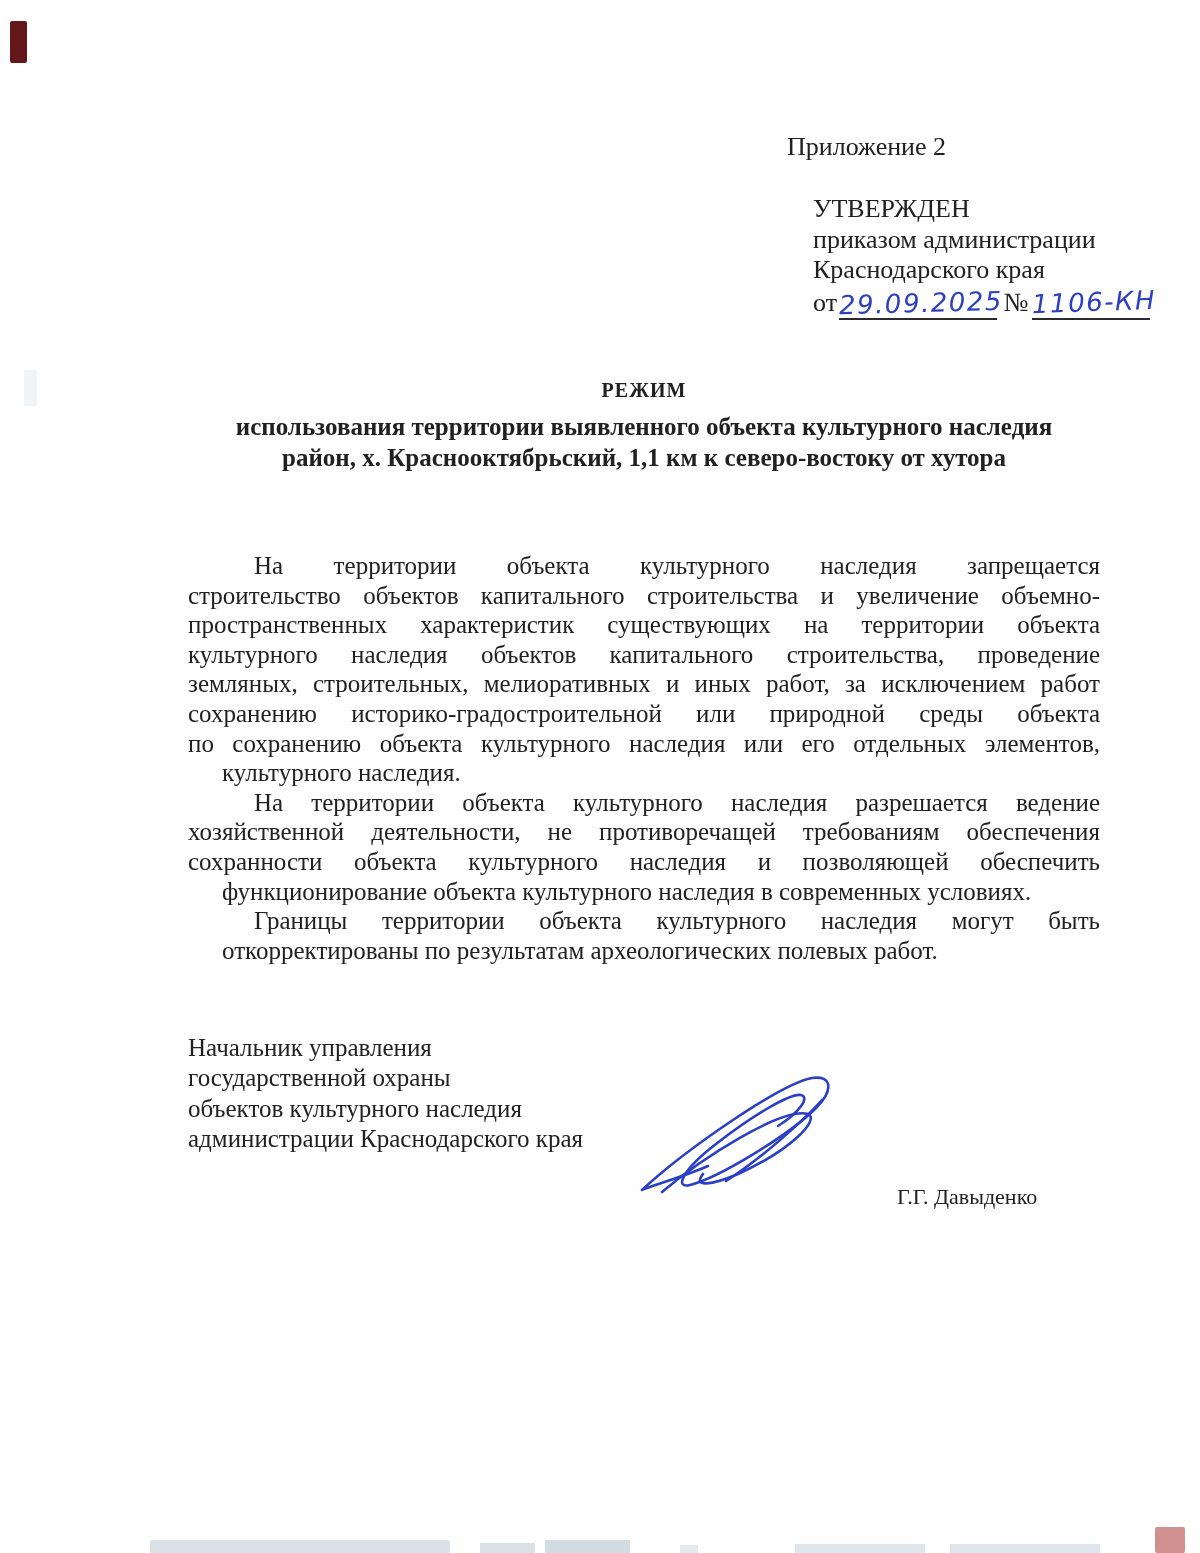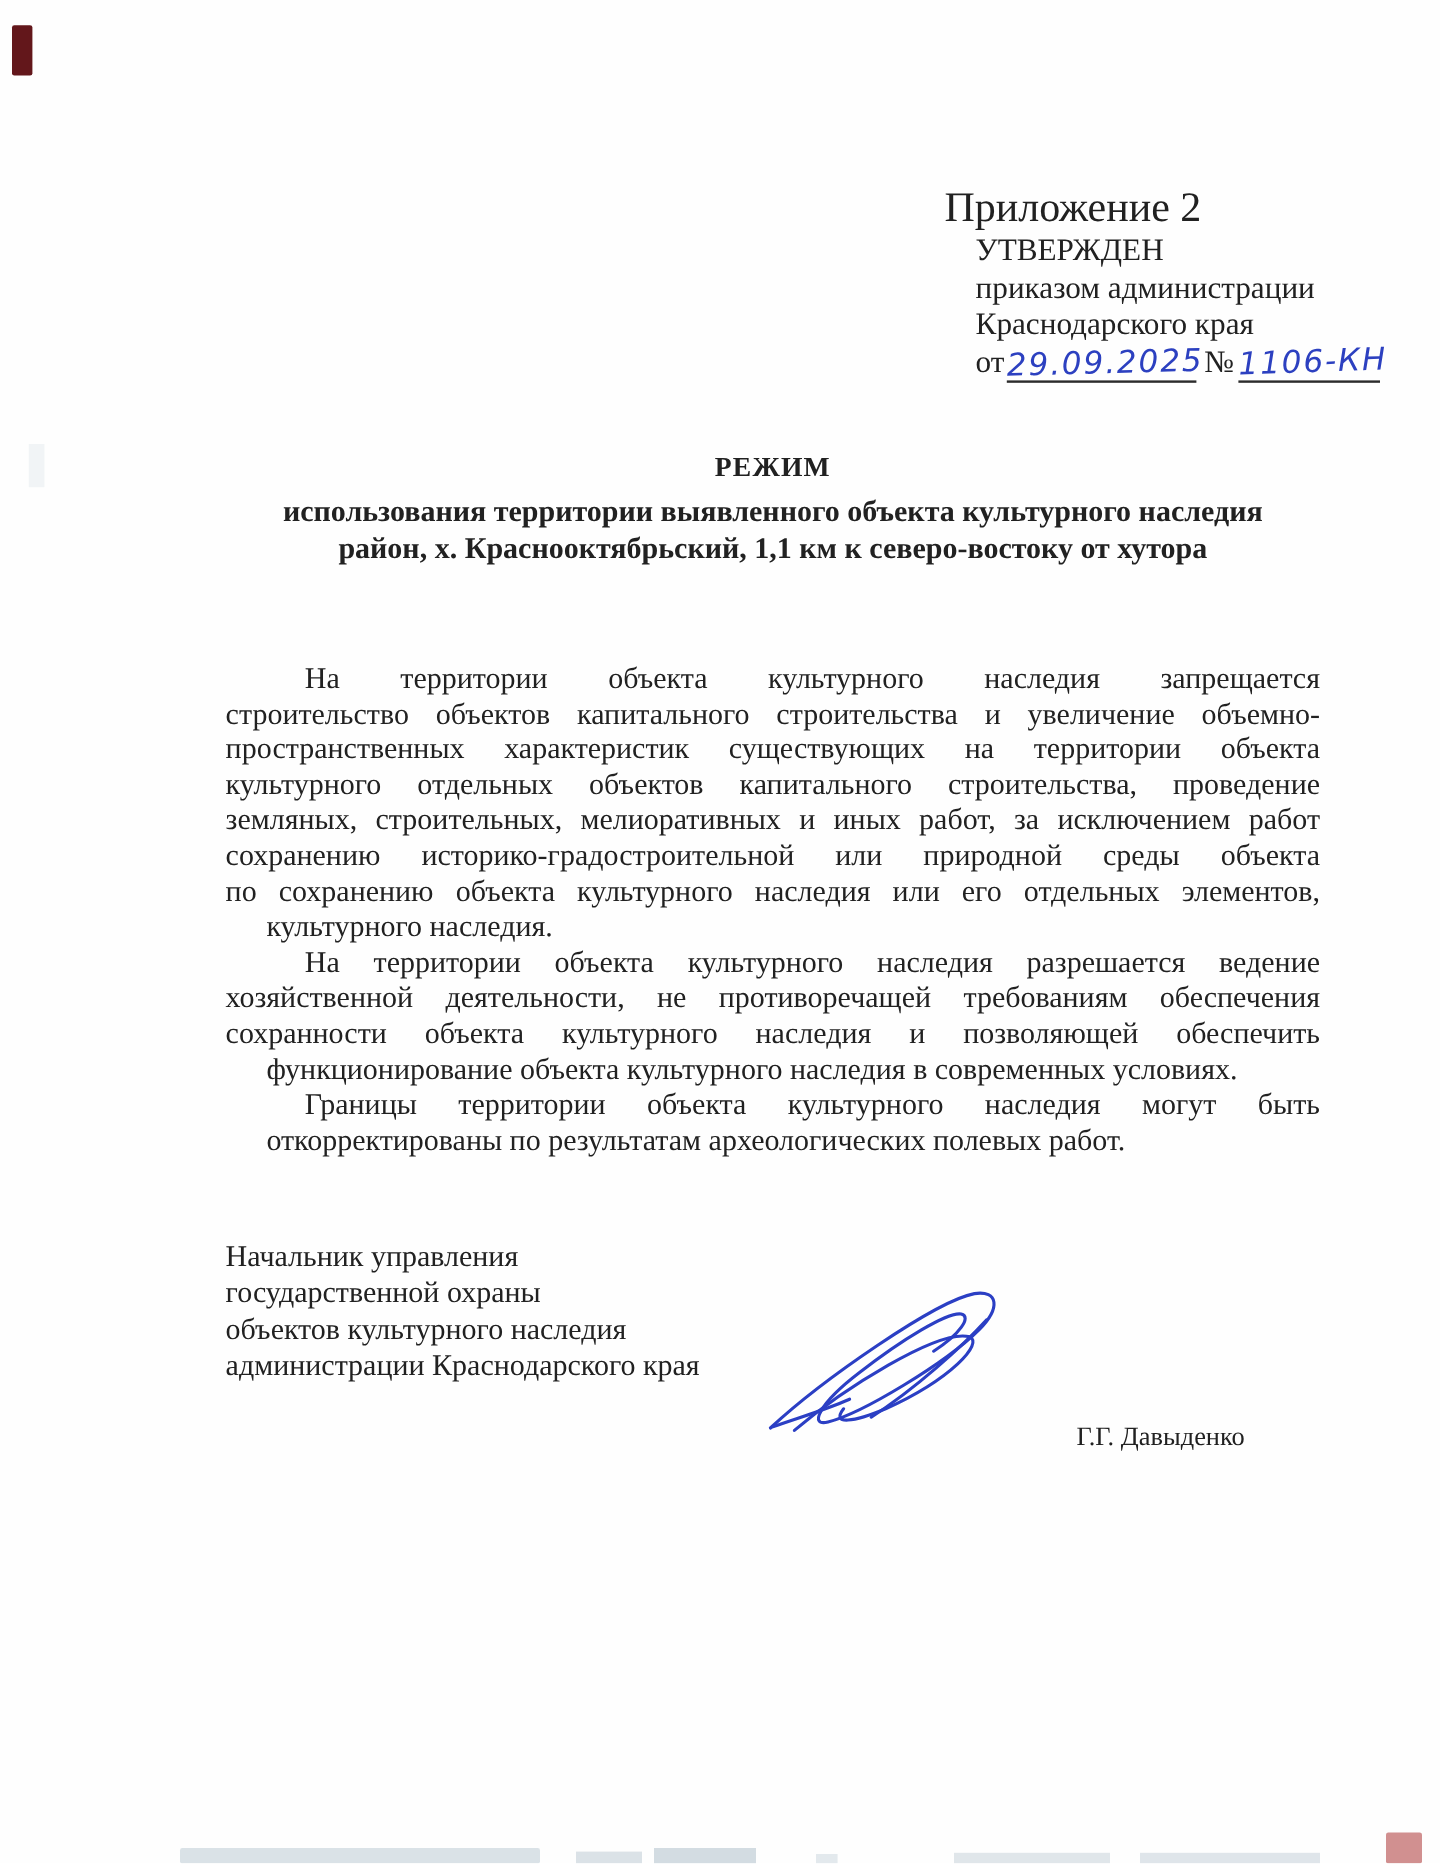--- a/index.html
+++ b/index.html
@@ -2,36 +2,36 @@
 <html lang="ru"><head>
 <meta charset="utf-8">
 <style>
   html,body { margin:0; padding:0; background:#ffffff; }
   .page {
     position:relative; width:1200px; height:1553px; overflow:hidden;
     background:#fefefe; color:#212121;
     font-family:"Liberation Serif", serif;
   }
   
-  .appendix { position:absolute; left:787px; top:132px; font-size:35px; line-height:30px;margin-top:26px; }
+  .appendix { position:absolute; left:787px; top:132px; font-size:26px; line-height:30px; }
   .approval { position:absolute; left:789px; top:194px; font-size:26px; line-height:30.5px;margin-left:24px; }
   .order-line { white-space:nowrap; margin-top:1px; }
   .uline { display:inline-block; border-bottom:2px solid #2b2b2b; text-align:center; }
   .uline.date { width:158px; margin-left:2px; }
   .uline.num  { width:118px; margin-left:4px; }
   .hand {
     font-family:"DejaVu Sans", sans-serif; font-style:italic;
     color:#2c40c0; font-size:26px; letter-spacing:1.5px;
     display:inline-block; transform:rotate(-1.5deg) translateY(1px);
     white-space:nowrap;
   }
   .uline.num .hand { transform:rotate(-2deg); }
   
   .title-block { position:absolute; left:188px; top:374px; width:912px; text-align:center; font-weight:bold; }
-  .title-main  { font-size:23px; line-height:32px; margin-bottom:6px; letter-spacing:1px; }
+  .title-main  { font-size:20px; line-height:32px; margin-bottom:6px; letter-spacing:1px; }
   .title-line  { font-size:25px; line-height:30.5px; }
   
   .body-text { position:absolute; left:188px; top:551px; width:912px; font-size:25px; }
   .jline { line-height:29.6px; text-align:justify; text-align-last:justify; }
   .jline.first { text-indent:66px; }
   .jline.lastline { text-align-last:left;margin-left:34px; }
   
   .sign-block { position:absolute; left:188px; top:1033px; font-size:25px; line-height:30.3px; }
   .sign-name  { position:absolute; left:897px; top:1184px; font-size:22px; }
   .sig-svg    { position:absolute; left:630px; top:1062px; }
@@ -78,21 +78,21 @@
     <div class="title-main">РЕЖИМ</div>
     <div class="title-line">использования территории выявленного объекта культурного наследия</div>
     <div class="title-line">район, х. Краснооктябрьский, 1,1 км к северо-востоку от хутора</div>
   </div>
 
   <div class="body-text">
     <div>
       <div class="jline first">На территории объекта культурного наследия запрещается</div>
       <div class="jline">строительство объектов капитального строительства и увеличение объемно-</div>
       <div class="jline">пространственных характеристик существующих на территории объекта</div>
-      <div class="jline">культурного отдельных объектов капитального строительства, проведение</div>
+      <div class="jline">культурного наследия объектов капитального строительства, проведение</div>
       <div class="jline">земляных, строительных, мелиоративных и иных работ, за исключением работ</div>
       <div class="jline">сохранению историко-градостроительной или природной среды объекта</div>
       <div class="jline">по сохранению объекта культурного наследия или его отдельных элементов,</div>
       <div class="jline lastline">культурного наследия.</div>
     </div>
     <div>
       <div class="jline first">На территории объекта культурного наследия разрешается ведение</div>
       <div class="jline">хозяйственной деятельности, не противоречащей требованиям обеспечения</div>
       <div class="jline">сохранности объекта культурного наследия и позволяющей обеспечить</div>
       <div class="jline lastline">функционирование объекта культурного наследия в современных условиях.</div>

